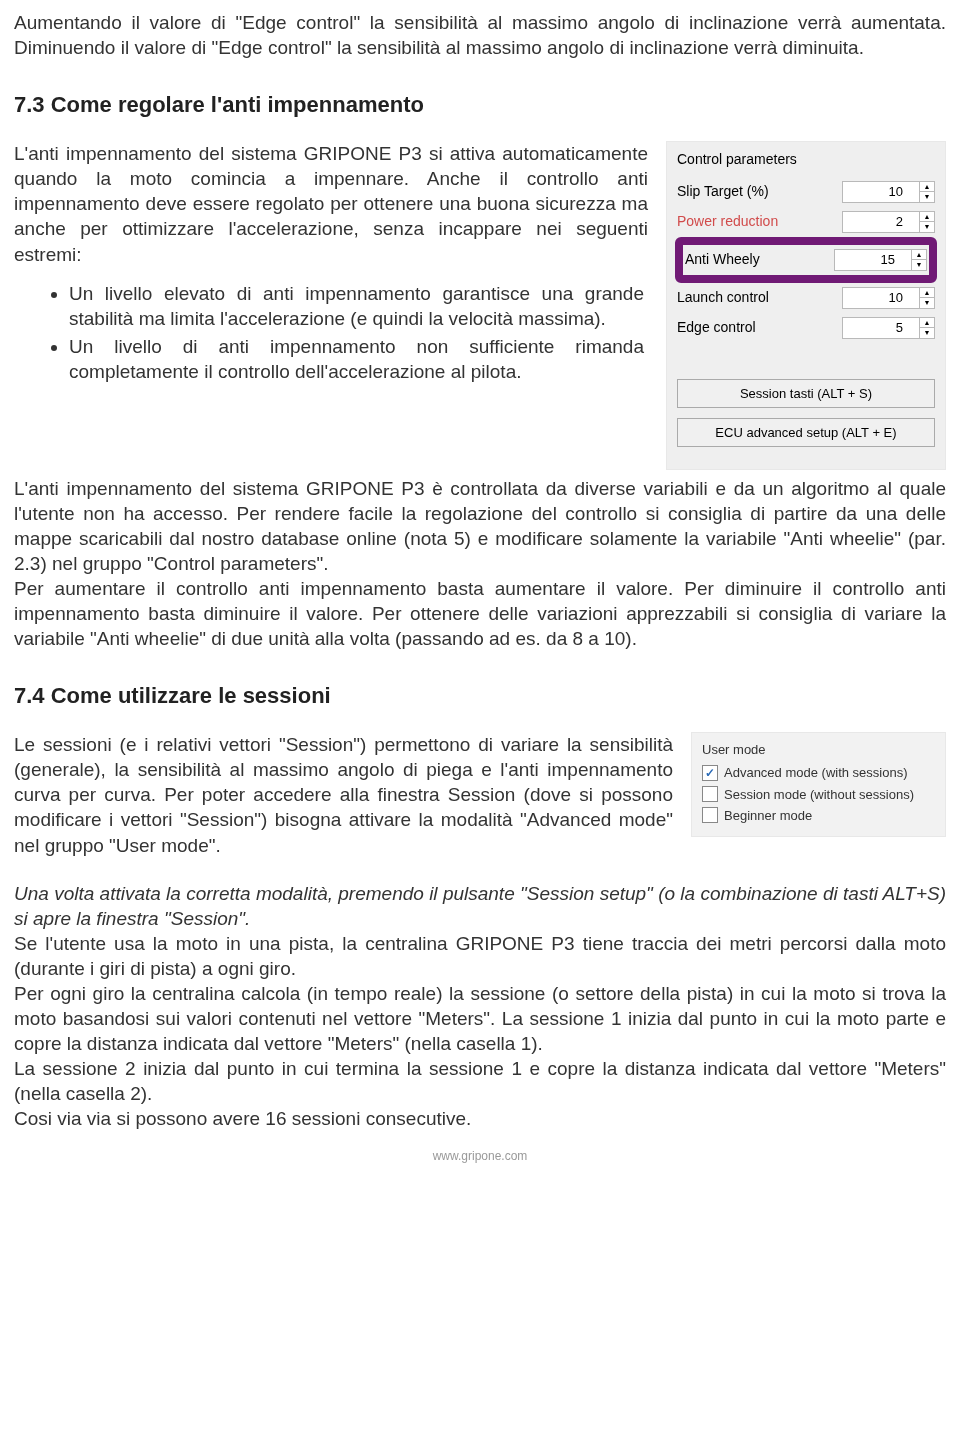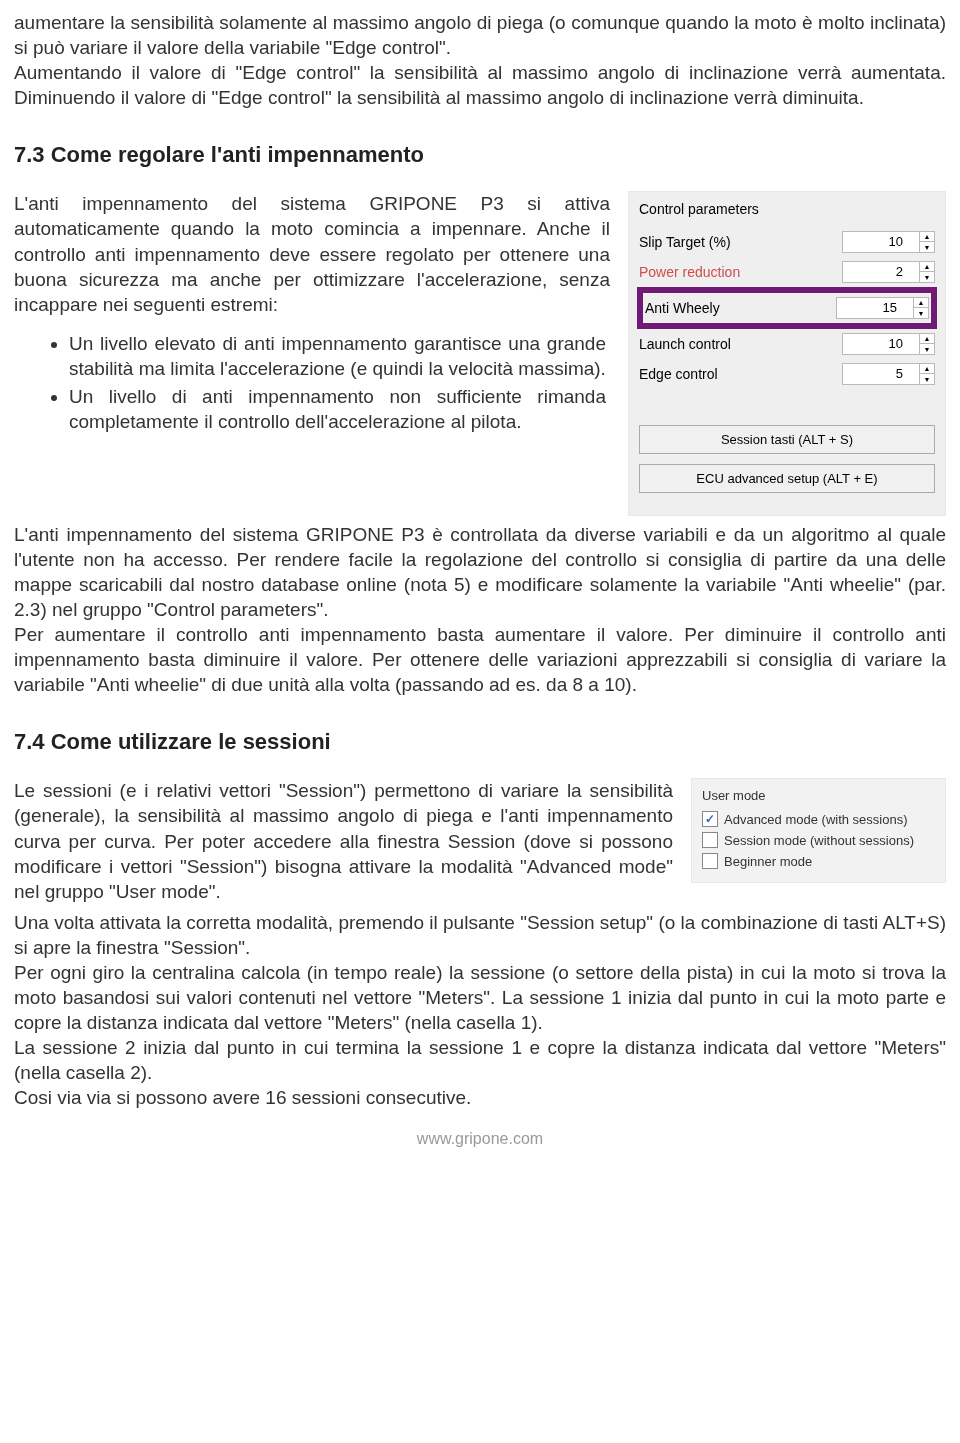--- a/index.html
+++ b/index.html
@@ -33,39 +33,39 @@
   .col-panel { flex: none; }
   .bullets {
     list-style: disc;
     margin: 14px 0 24px 55px;
     padding: 0;
   }
   .bullets li { text-align: justify; padding-right: 4px; margin-bottom: 3px; }
 
   
   .panel {
-    width: 318px;
+    width: 280px;
     background: #efefef;
     border: 1px solid #e8e8e8;
     font-family: "Segoe UI", Tahoma, sans-serif;
     font-size: 14px;
     color: #000;
     padding: 6px 10px 12px;
     box-sizing: border-box;
   }
   .panel-title { margin: 2px 0 8px; }
   .panel-row {
     display: flex;
     align-items: center;
     justify-content: space-between;
     padding: 4px 0;
   }
   .panel-row.highlight {
-    border: 6px solid #701a75;
-    border-radius: 0;
+    border: 8px solid #701a75;
+    border-radius: 6px;
     padding: 4px 2px;
     margin: 0 -2px;
   }
   .panel-label { color: #000; }
   .panel-label.red { color: #d14b4b; }
   .spinner {
     display: flex;
     align-items: stretch;
     border: 1px solid #b9b9b9;
     background: #fff;
@@ -117,30 +117,29 @@
     padding: 6px 10px 10px;
     box-sizing: border-box;
   }
   .panel2 .panel-title { font-size: 13px; margin-bottom: 4px;}
   .cb-row { display: flex; align-items: center; gap: 6px; padding: 2px 0;}
   .cb { width: 14px; height: 14px; border: 1px solid #888; background: #fff; display: inline-flex; align-items: center; justify-content: center; font-size: 12px; color: #2a6ab7;}
   .cb.checked::after { content: "✓"; font-weight: bold; line-height: 1;}
   .footer {
     text-align: center;
     color: #999;
-    font-size: 16px;
+    font-size: 12px;
     margin-top: 18px;
   }
 </style>
 </head>
 <body>
 
 <div class="page">
 
-  <p class="para">aumentare la sensibilità solamente al massimo angolo di piega (o comunque quando la moto è molto inclinata) si può variare il valore della variabile "Edge control".</p>
   <p class="para">Aumentando il valore di "Edge control" la sensibilità al massimo angolo di inclinazione verrà aumentata. Diminuendo il valore di "Edge control" la sensibilità al massimo angolo di inclinazione verrà diminuita.</p>
 
   <h3 class="heading">7.3 Come regolare l'anti impennamento</h3>
 
   <div class="row">
     <div class="col-text">
       <p class="para">L'anti impennamento del sistema GRIPONE P3 si attiva automaticamente quando la moto comincia a impennare. Anche il controllo anti impennamento deve essere regolato per ottenere una buona sicurezza ma anche per ottimizzare l'accelerazione, senza incappare nei seguenti estremi:</p>
       <ul class="bullets">
         <li>Un livello elevato di anti impennamento garantisce una grande stabilità ma limita l'accelerazione (e quindi la velocità massima).</li>
         <li>Un livello di anti impennamento non sufficiente rimanda completamente il controllo dell'accelerazione al pilota.</li>
@@ -234,19 +233,20 @@
           <span>Session mode (without sessions)</span>
         </div>
         <div class="cb-row">
           <span class="cb"></span>
           <span>Beginner mode</span>
         </div>
       </div>
     </div>
   </div>
 
-  <p class="para" style="margin-top:6px;">Una volta attivata la corretta modalità, premendo il pulsante "Session setup" (o la combinazione di tasti ALT+S) si apre la finestra "Session".</p>
+  <p class="para" style="margin-top:23px;font-style:italic;">Una volta attivata la corretta modalità, premendo il pulsante "Session setup" (o la combinazione di tasti ALT+S) si apre la finestra "Session".</p>
+  <p class="para">Se l'utente usa la moto in una pista, la centralina GRIPONE P3 tiene traccia dei metri percorsi dalla moto (durante i giri di pista) a ogni giro.</p>
   <p class="para">Per ogni giro la centralina calcola (in tempo reale) la sessione (o settore della pista) in cui la moto si trova la moto basandosi sui valori contenuti nel vettore "Meters". La sessione 1 inizia dal punto in cui la moto parte e copre la distanza indicata dal vettore "Meters" (nella casella 1).</p>
   <p class="para">La sessione 2 inizia dal punto in cui termina la sessione 1 e copre la distanza indicata dal vettore "Meters" (nella casella 2).</p>
   <p class="para">Cosi via via si possono avere 16 sessioni consecutive.</p>
 
   <div class="footer">www.gripone.com</div>
 </div>
 
 </body></html>

